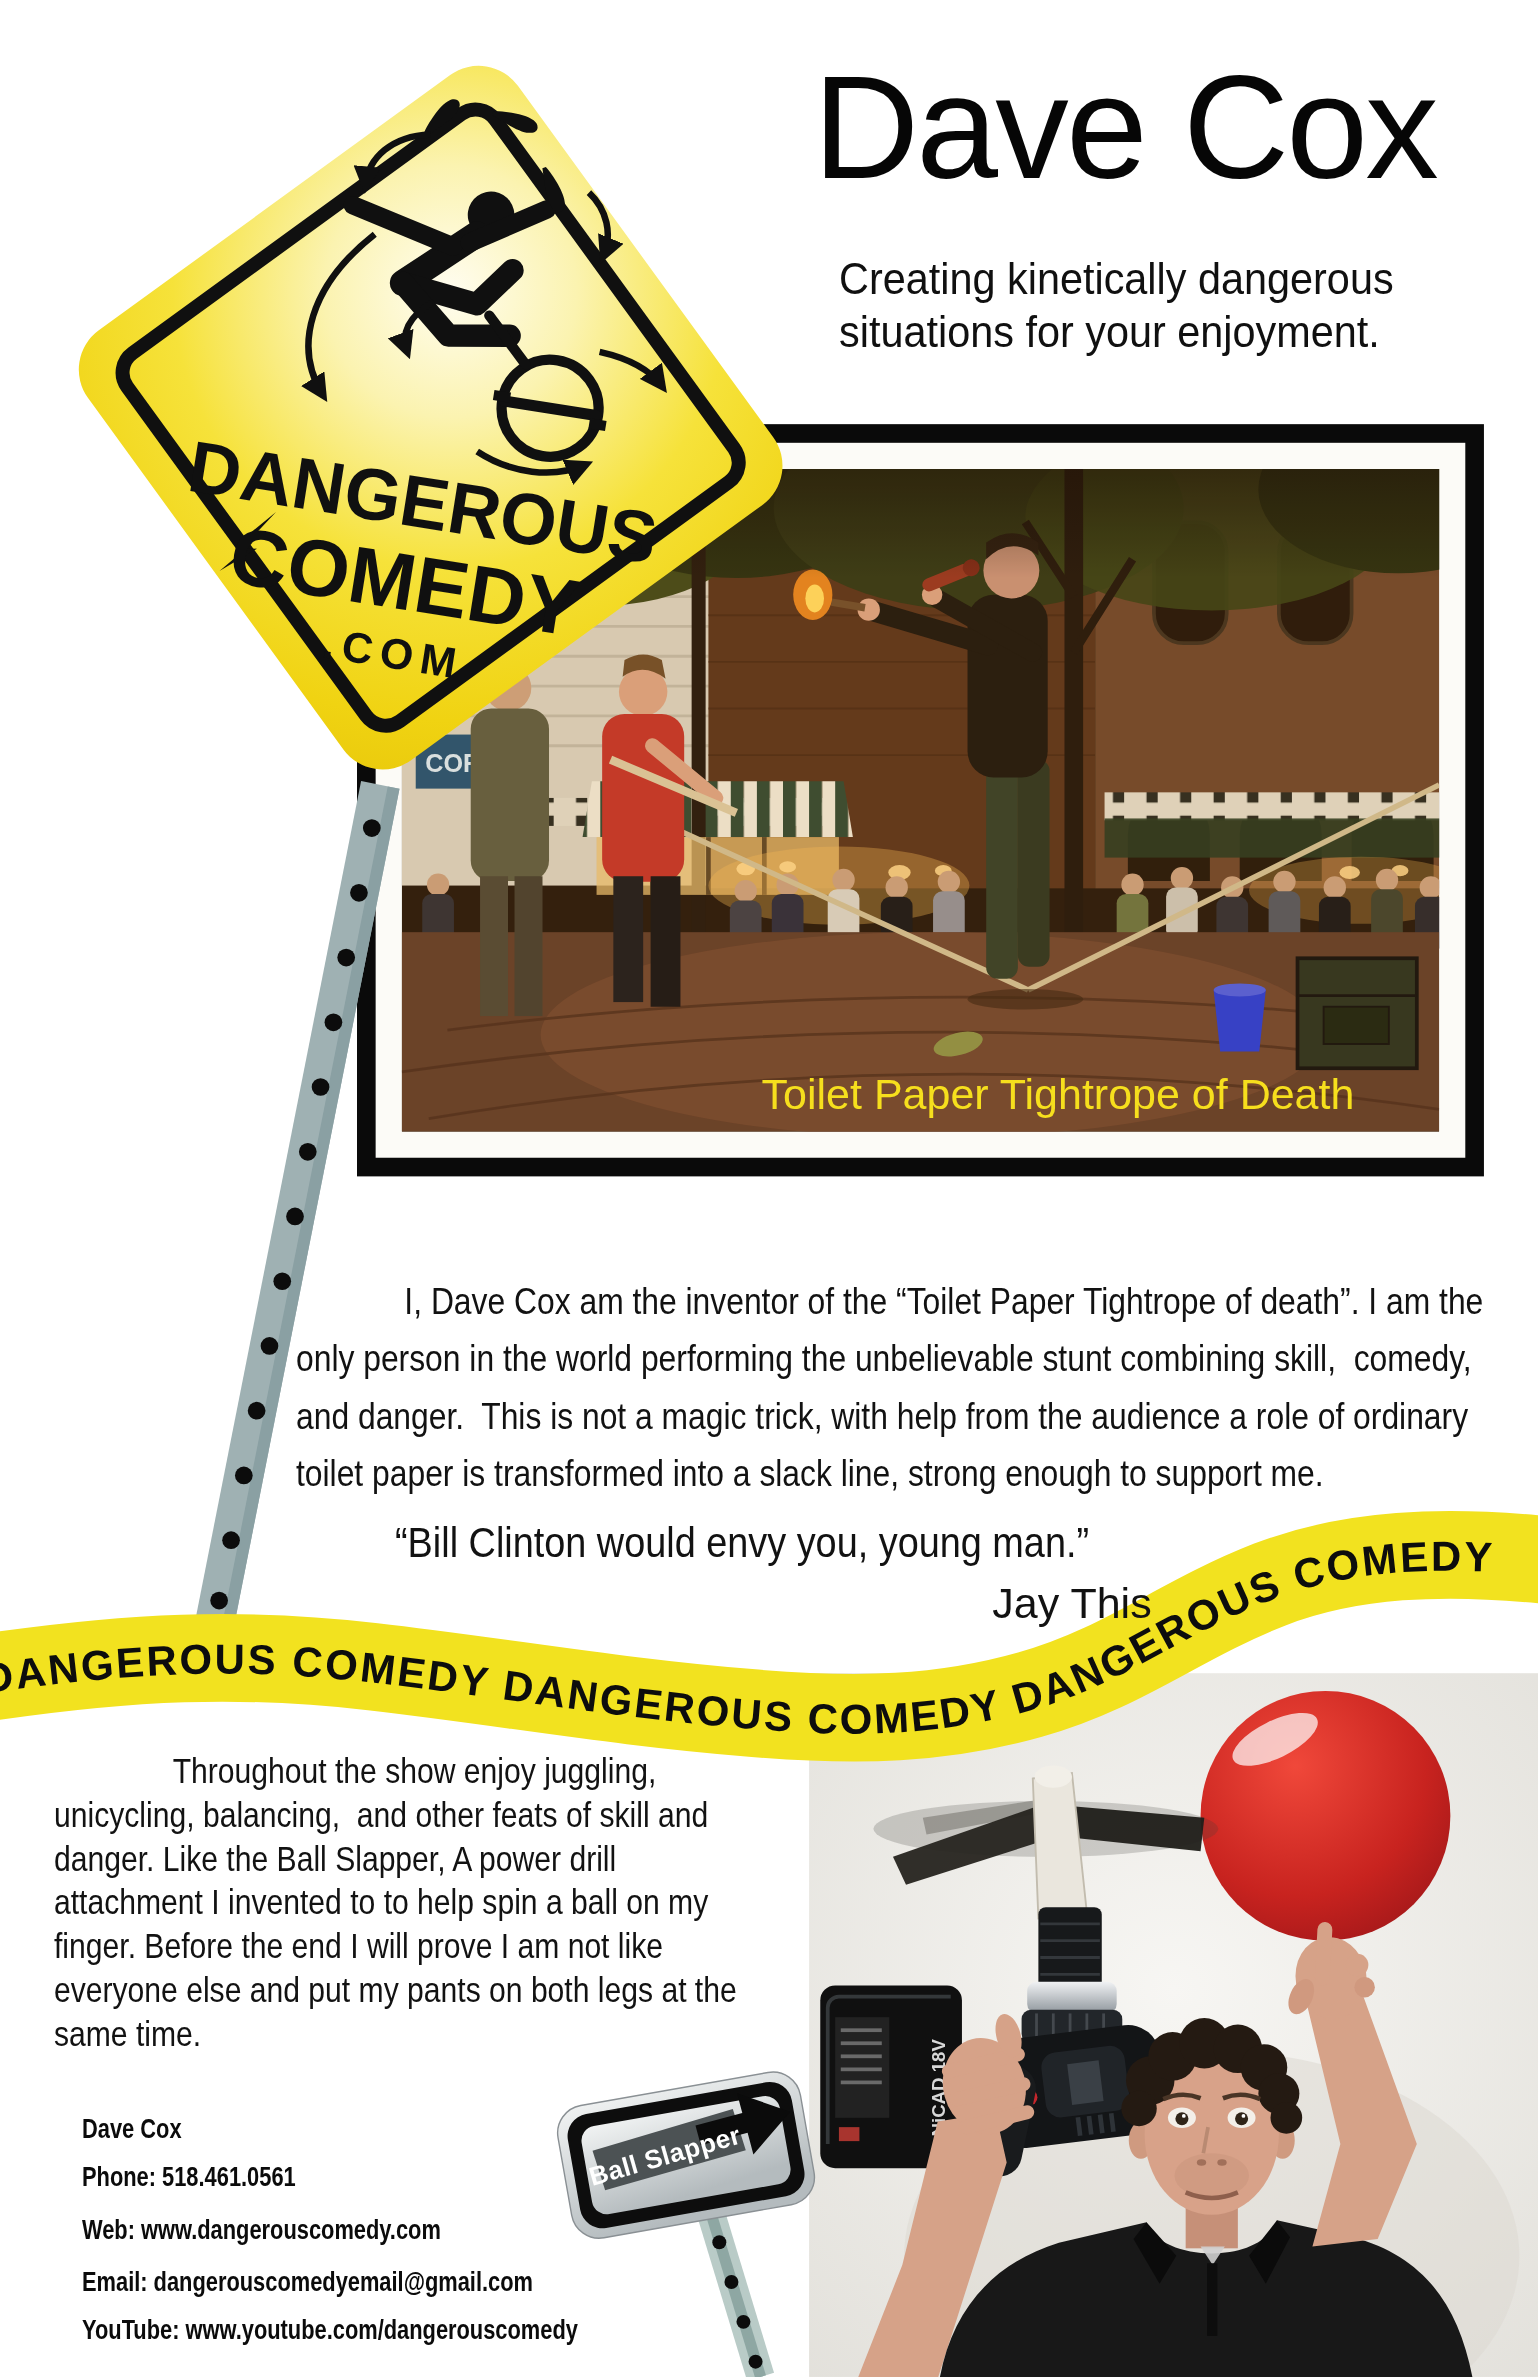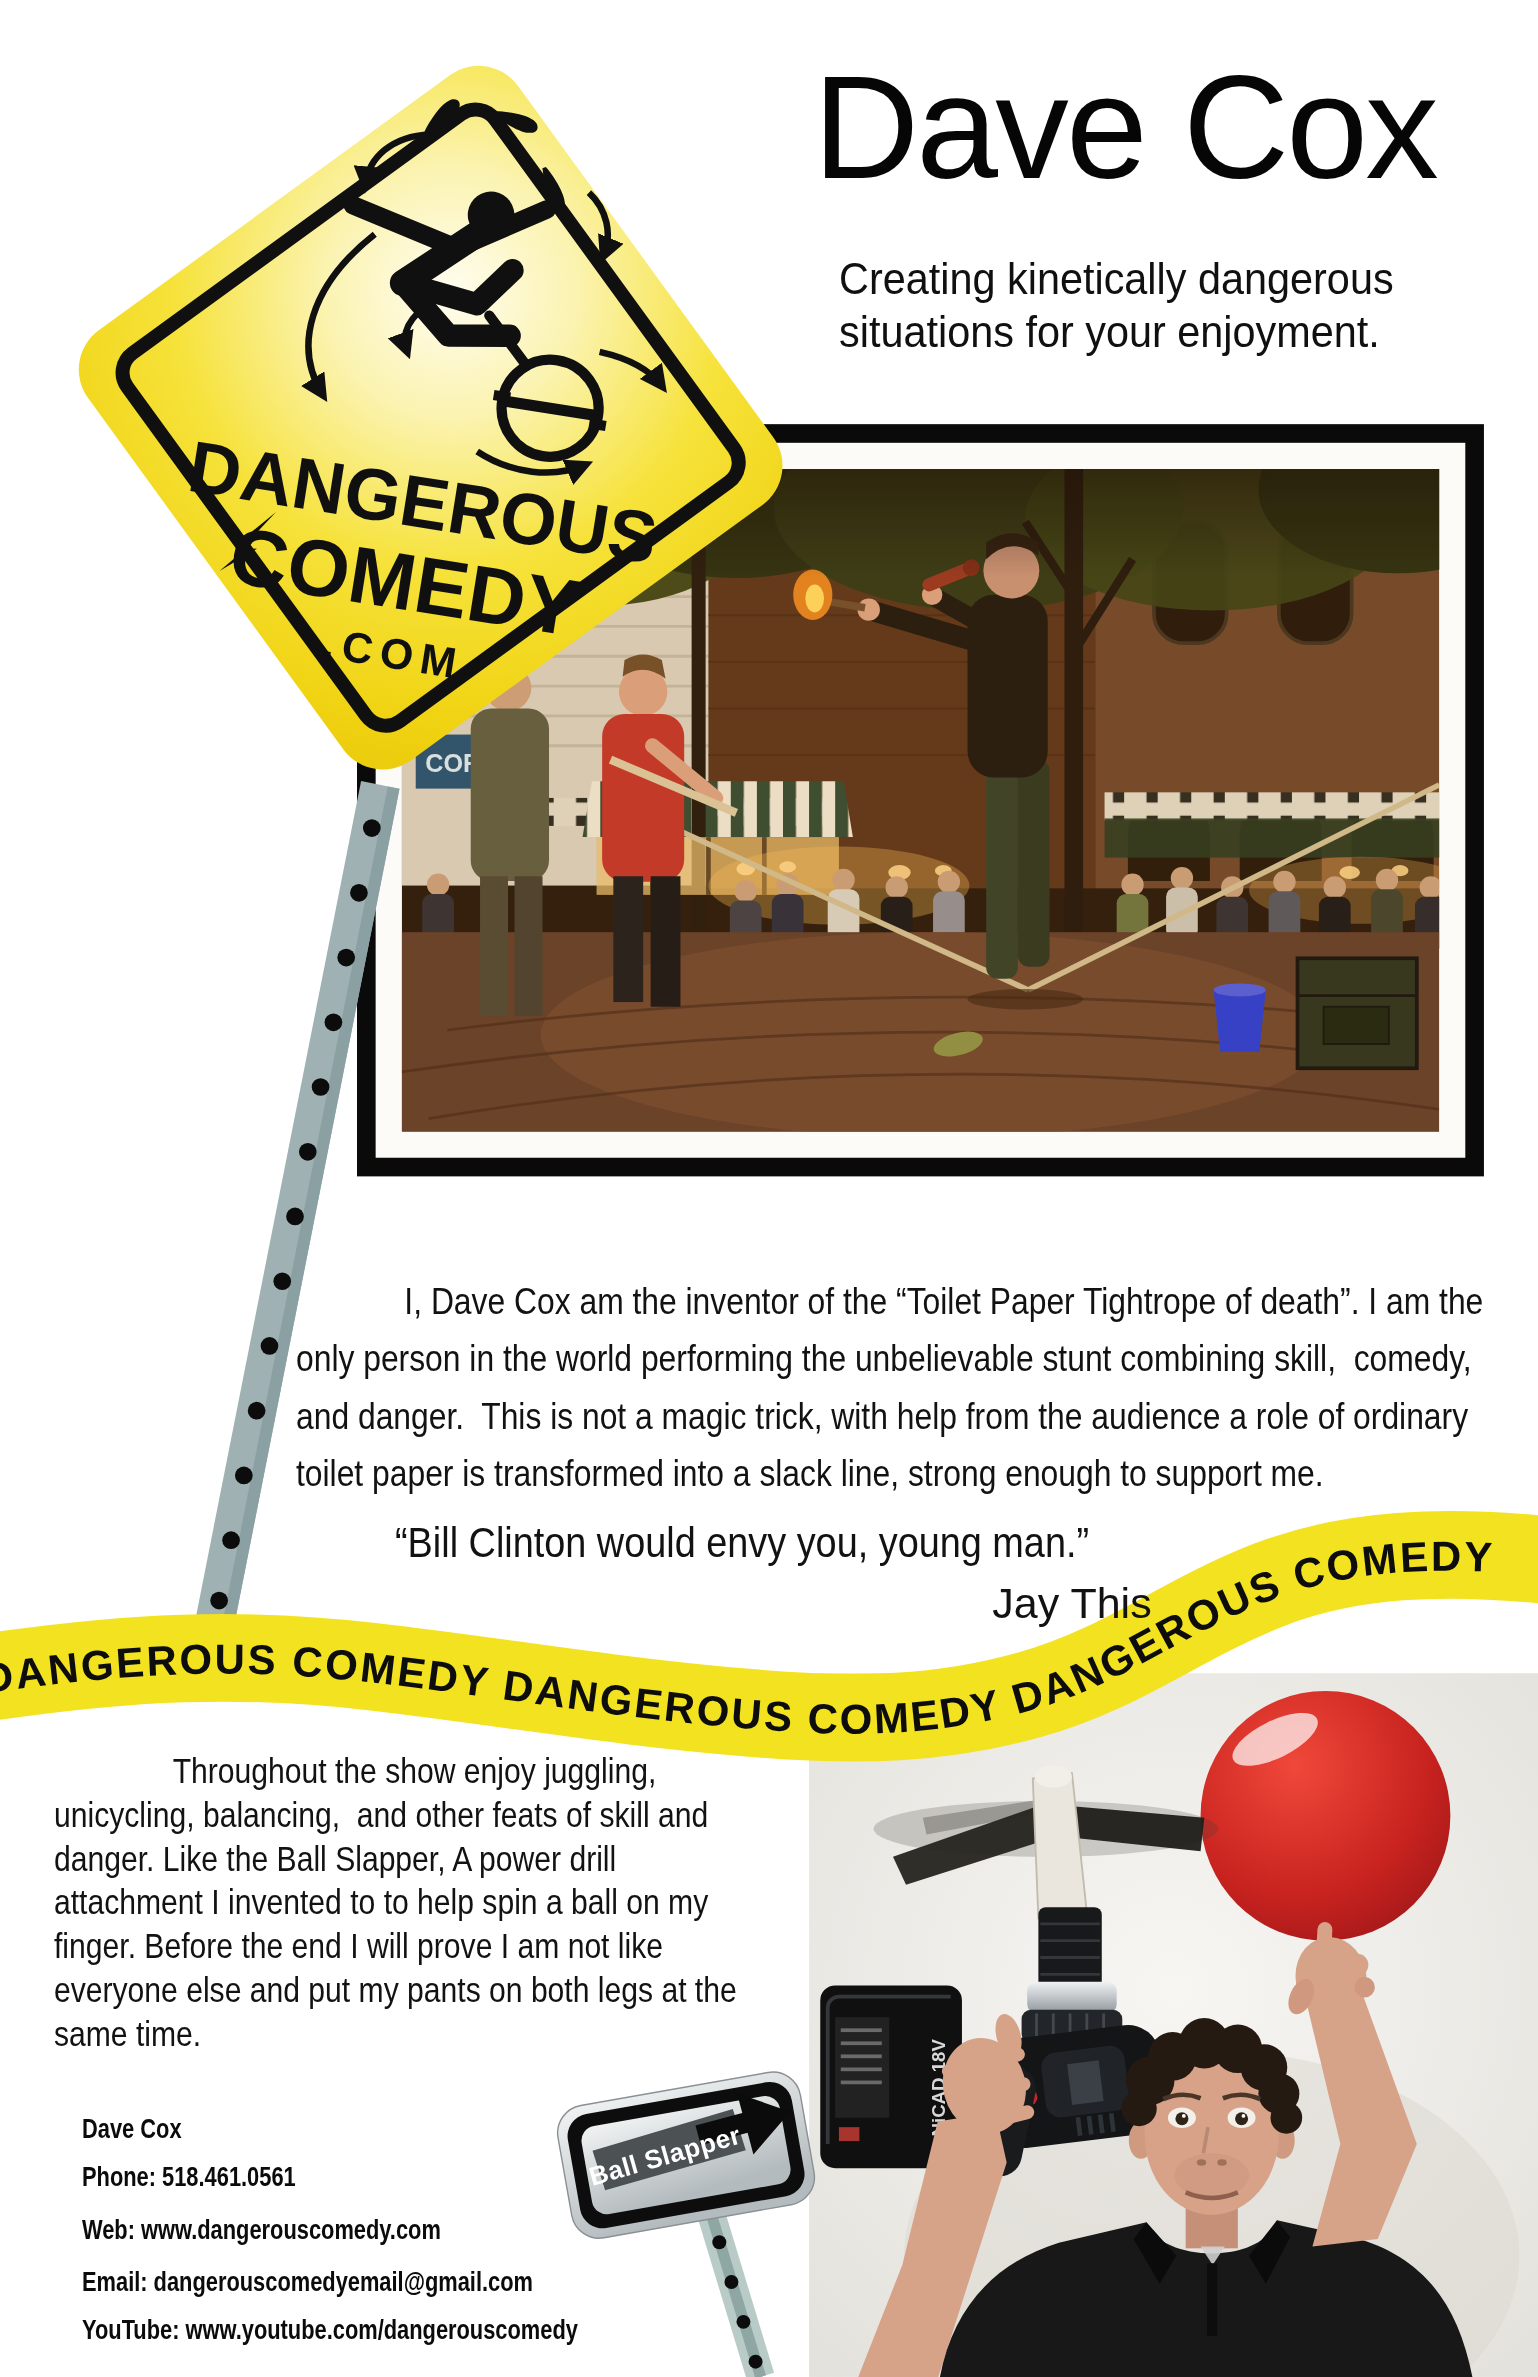--- a/index.html
+++ b/index.html
@@ -443,20 +443,21 @@
       <rect x="-108" y="-48" width="216" height="96" rx="16" fill="url(#silverGrad)"></rect>
       <polygon points="-98,-22 58,-40 64,6 -92,22" fill="#4c5254"></polygon>
       <polygon transform="rotate(-5)" points="18,-28 70,-28 70,-50 120,-16 70,18 70,-6 18,-6" fill="#0b0b0b"></polygon>
       <text x="-22" y="4" transform="rotate(-6)" font-size="28" font-weight="bold" fill="#ffffff" text-anchor="middle" letter-spacing="0.5">Ball Slapper</text>
     </g>
   </g>
 </svg>
 
 <div class="abs title">Dave Cox</div>
 <div class="abs tagline">Creating kinetically dangerous situations for your enjoyment.</div>
+<div class="abs caption">Toilet Paper Tightrope of Death</div>
 <div class="abs para1">I, Dave Cox am the inventor of the “Toilet Paper Tightrope of death”. I am the only person in the world performing the unbelievable stunt combining skill,  comedy, and danger.  This is not a magic trick, with help from the audience a role of ordinary toilet paper is transformed into a slack line, strong enough to support me.</div>
 <div class="abs quote">“Bill Clinton would envy you, young man.”</div>
 <div class="abs attr">Jay This</div>
 <div class="abs para2">Throughout the show enjoy juggling, unicycling, balancing,  and other feats of skill and danger. Like the Ball Slapper, A power drill attachment I invented to to help spin a ball on my finger. Before the end I will prove I am not like everyone else and put my pants on both legs at the same time.</div>
 <div class="abs contact">
   <div class="c-name">Dave Cox</div>
   <div class="c-phone">Phone: 518.461.0561</div>
   <div class="c-web">Web: www.dangerouscomedy.com</div>
   <div class="c-email">Email: dangerouscomedyemail@gmail.com</div>
   <div class="c-youtube">YouTube: www.youtube.com/dangerouscomedy</div>

